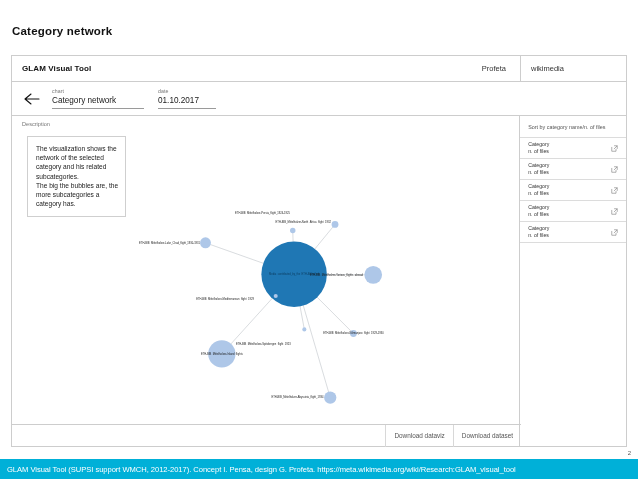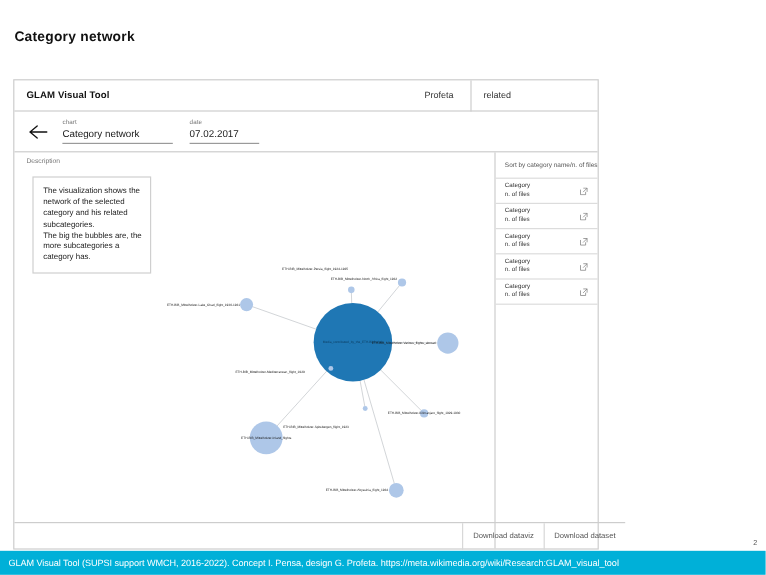--- a/index.html
+++ b/index.html
@@ -24,22 +24,22 @@
     font-size: 11.5px;
     font-weight: bold;
     letter-spacing: .2px;
     color: #111;
   }
 
   
   .app-frame {
     position: absolute;
     left: 11px;
-    top: 66px;
-    width: 488px;
+    top: 55px;
+    width: 616px;
     height: 392px;
     border: 1px solid #cdcdcd;
     background: #fff;
     box-sizing: border-box;
   }
 
   
   .app-header {
     position: relative;
     height: 26px;
@@ -259,36 +259,36 @@
 </head>
 <body>
 
 <div class="slide-title">Category network</div>
 
 <div class="app-frame">
 
   <div class="app-header">
     <div class="app-logo">GLAM Visual Tool</div>
     <div class="header-analysis">Profeta</div>
-    <div class="header-user">related</div>
+    <div class="header-user">wikimedia</div>
   </div>
 
   <div class="app-toolbar">
     <div class="back-arrow">
       <svg width="16" height="12" viewBox="0 0 16 12">
         <path d="M1 6 L7 1 M1 6 L7 11 M1 6 L15 6" stroke="#111" stroke-width="1.1" fill="none" stroke-linecap="round" stroke-linejoin="round"></path>
       </svg>
     </div>
     <div class="field field-chart">
       <div class="field-label">chart</div>
       <div class="field-value">Category network</div>
     </div>
     <div class="field field-date">
       <div class="field-label">date</div>
-      <div class="field-value">07.02.2017</div>
+      <div class="field-value">01.10.2017</div>
     </div>
   </div>
 
   <div class="app-body">
 
     <div class="viz-pane">
       <div class="desc-label">Description</div>
       <div class="desc-box" style="white-space: pre-line;">The visualization shows the network of  the selected category and his related subcategories.
 The big the bubbles are, the more subcategories a category has.</div>
 
@@ -391,14 +391,14 @@
           </div>
         </div>
     </div>
 
   </div>
 </div>
 
 <div class="page-num">2</div>
 
 <div class="footer-band">
-  <div class="footer-text">GLAM Visual Tool (SUPSI support WMCH, 2016-2022). Concept I. Pensa, design G. Profeta. https://meta.wikimedia.org/wiki/Research:GLAM_visual_tool</div>
+  <div class="footer-text">GLAM Visual Tool (SUPSI support WMCH, 2012-2017). Concept I. Pensa, design G. Profeta. https://meta.wikimedia.org/wiki/Research:GLAM_visual_tool</div>
 </div>
 
 </body></html>

